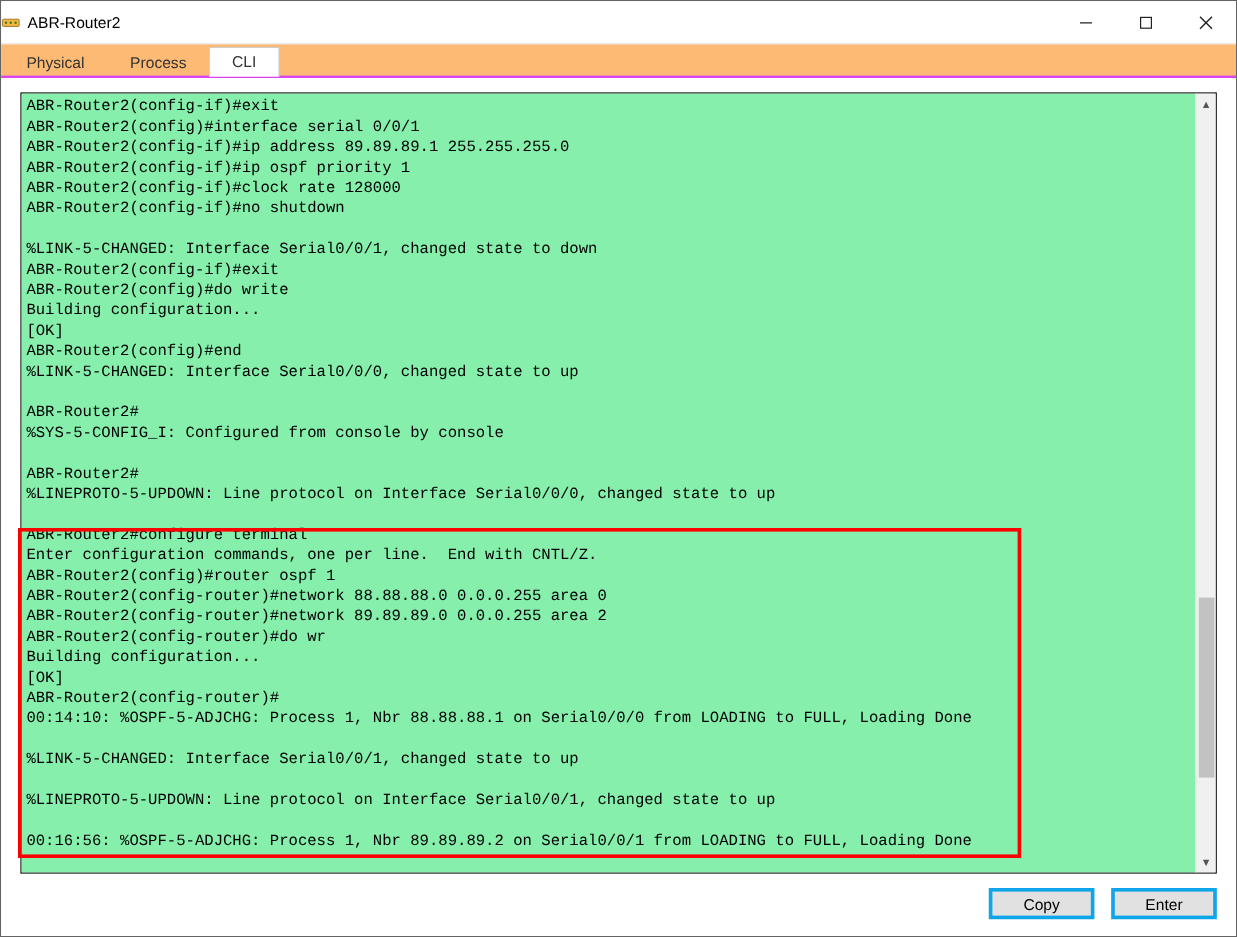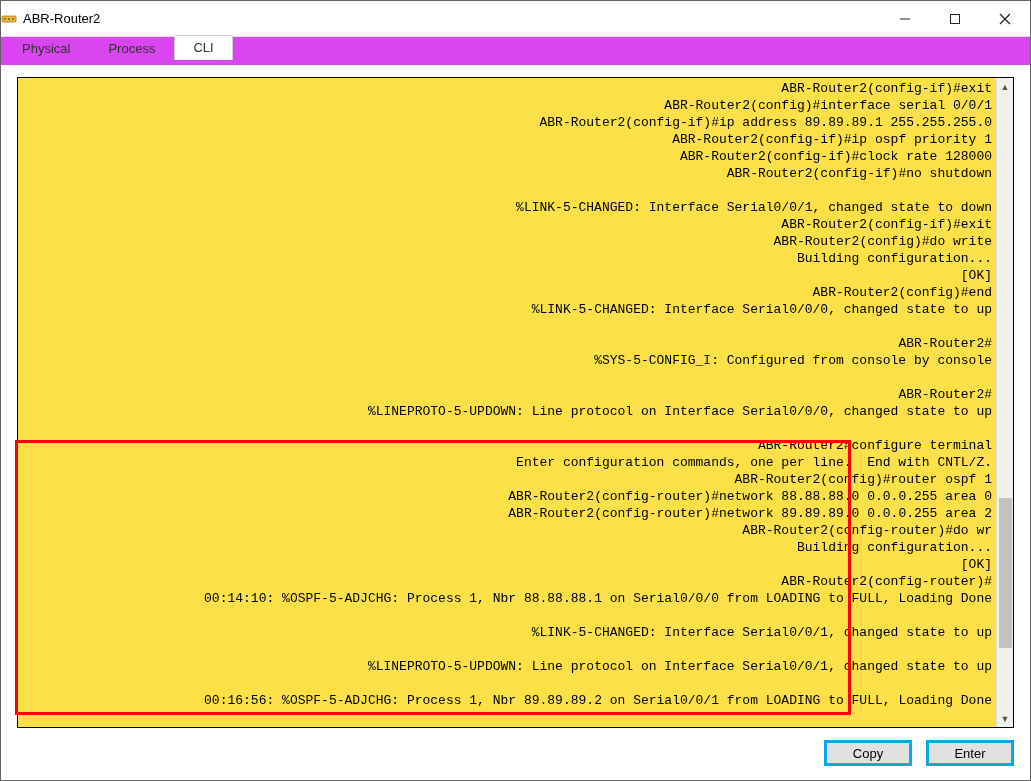--- a/index.html
+++ b/index.html
@@ -56,22 +56,22 @@
     color: #222;
     background: transparent;
     border: none;
     cursor: pointer;
   }
 
   .tabbar {
     display: flex;
     align-items: flex-end;
     height: 28px;
-    background: #d946ef;
-    border-bottom: 6px solid #d946ef;
+    background: #fdba74;
+    border-bottom: 2px solid #d946ef;
     padding-left: 2px;
   }
   .tab {
     padding: 4px 18px;
     font-size: 13px;
     border: 1px solid transparent;
     border-bottom: none;
     cursor: pointer;
     color: #333;
     background: transparent;
@@ -108,23 +108,22 @@
   }
   .terminal {
     flex: 1;
     overflow: hidden;
     padding: 2px 4px;
     font-family: "Courier New", monospace;
     font-size: 13px;
     line-height: 17px;
     white-space: pre;
     color: #000;
-    background: #fde047;
-    position: relative;
-    text-align: right;
+    background: #86efac;
+    position: relative;
   }
   .scrollbar {
     width: 17px;
     background: #f0f0f0;
     border-left: 1px solid #e0e0e0;
     position: relative;
   }
   .scroll-arrow {
     width: 100%;
     height: 17px;

